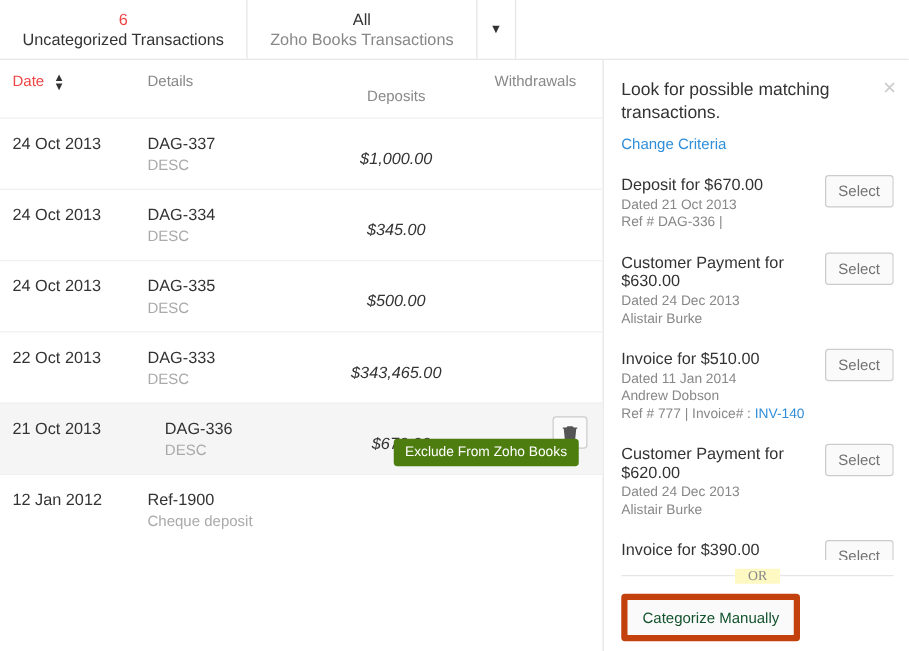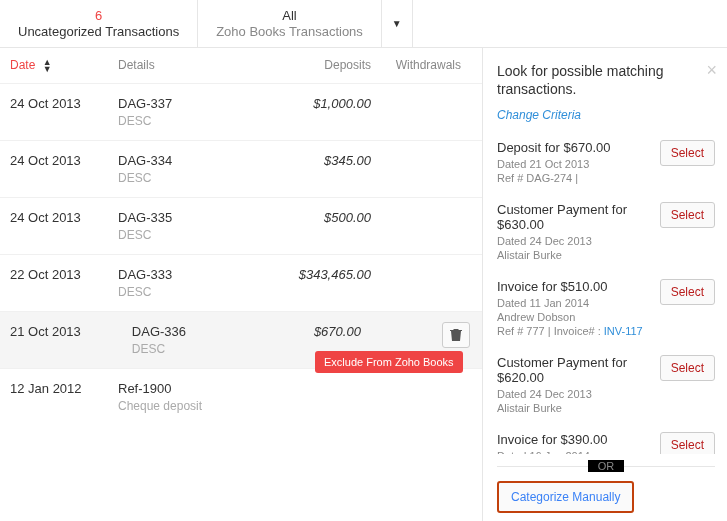--- a/index.html
+++ b/index.html
@@ -14,46 +14,46 @@
   .tab2 .label { color: #888; }
   .dropdown-caret { display: flex; align-items: center; padding: 0 10px; border-right: 1px solid #e6e6e6; cursor: pointer; }
   .caret { font-size: 10px; color: #333; }
   .main { display: flex; height: calc(100% - 44px); }
   .left { flex: 1; overflow: hidden; position: relative; }
   .right { width: 245px; border-left: 1px solid #e6e6e6; padding: 14px 12px 12px 14px; display: flex; flex-direction: column; overflow: hidden; background: #fff; position: relative; }
   .thead { display: flex; padding: 10px 10px; color: #888; font-size: 12px; }
   .thead .col-date { color: #ef4444; width: 108px; cursor: pointer; }
   .col-date { width: 108px; }
   .col-details { width: 145px; }
-  .col-deposits { width: 108px; text-align: right; }
+  .col-deposits { width: 108px; text-align: center; margin-top: 12px; }
   .col-withdraw { width: 90px; text-align: right; padding-left: 10px; }
   .sort-icons { display: inline-block; margin-left: 4px; font-size: 9px; line-height: 7px; vertical-align: middle; color: #333; }
   .sort-icons span { display: block; }
   .trow { display: flex; padding: 12px 10px; border-top: 1px solid #f0f0f0; align-items: flex-start; cursor: pointer; position: relative; }
   .trow.selected { background: #f5f5f5; gap: 42px; }
   .ref { color: #333; }
   .desc { color: #aaa; font-size: 12px; margin-top: 3px; }
   .amt { color: #333; font-style: italic; }
   .trash-btn { position: absolute; right: 12px; top: 10px; width: 28px; height: 26px; border: 1px solid #ccc; border-radius: 3px; background: #fafafa; display: flex; align-items: center; justify-content: center; cursor: pointer; color: #555; }
-  .tooltip { position: absolute; background: #ef4444; color: #fff; font-size: 11px; padding: 5px 9px; border-radius: 3px; white-space: nowrap; left: 315px; top: 351px; }
+  .tooltip { position: absolute; background: #4d7c0f; color: #fff; font-size: 11px; padding: 5px 9px; border-radius: 3px; white-space: nowrap; left: 315px; top: 351px; }
   .panel-title { font-size: 14px; color: #333; margin-bottom: 2px; line-height: 1.3; }
   .close-x { position: absolute; right: 10px; top: 12px; color: #ccc; font-size: 18px; cursor: pointer; }
-  .criteria-link { color: #2f8ed9; font-size: 12px; margin-top: 8px; margin-bottom: 10px; cursor: pointer; display: block; font-style: italic; }
+  .criteria-link { color: #2f8ed9; font-size: 12px; margin-top: 8px; margin-bottom: 10px; cursor: pointer; display: block; }
   .matches { flex: 1; overflow: hidden; }
   .match { padding: 8px 0 10px 0; display: flex; align-items: flex-start; gap: 8px; }
   .match-info { flex: 1; }
   .match-title { color: #333; font-size: 13px; }
   .match-date { color: #888; font-size: 11px; margin-top: 3px; }
   .match-ref { color: #888; font-size: 11px; margin-top: 2px; }
   .match-ref .link { color: #2f8ed9; }
-  .select-btn { border: 1px solid #ccc; background: #fafafa; border-radius: 3px; padding: 5px 10px; font-size: 12px; cursor: pointer; color: #b91c1c; }
+  .select-btn { border: 1px solid #ccc; background: #fafafa; border-radius: 3px; padding: 5px 10px; font-size: 12px; cursor: pointer; color: #737373; }
   .or-row { text-align: center; position: relative; margin: 4px 0 8px 0; }
   .or-row::before { content: ""; position: absolute; left: 0; right: 0; top: 50%; border-top: 1px solid #e6e6e6; }
-  .or-row span { background: #000000; padding: 0 10px; position: relative; color: #888; font-size: 11px; }
-  .cat-btn { border: 2px solid #c2410c; background: #fafafa; border-radius: 3px; padding: 7px 12px; font-size: 12px; cursor: pointer; color: #3b82f6; align-self: flex-start; text-align: right; }
+  .or-row span { background: #fef9c3; padding: 0 10px; position: relative; color: #888; font-size: 11px; font-family: Liberation Serif, serif; }
+  .cat-btn { border: 5px solid #c2410c; background: #fafafa; border-radius: 3px; padding: 7px 12px; font-size: 12px; cursor: pointer; color: #14532d; align-self: flex-start; text-align: right; }
   svg.trash { width: 12px; height: 13px; }
 </style>
 </head>
 <body>
 
 <div class="tabs">
   <div class="tab active">
     <span class="count">6</span>
     <span class="label">Uncategorized Transactions</span>
   </div>
@@ -141,38 +141,38 @@
 
   <div class="right">
     <div class="close-x">×</div>
     <div class="panel-title">Look for possible matching transactions.</div>
     <a class="criteria-link">Change Criteria</a>
     <div class="matches" id="matches">
         <div class="match">
           <div class="match-info">
             <div class="match-title">Deposit for $670.00</div>
             <div class="match-date">Dated 21 Oct 2013</div>
-            <div class="match-ref">Ref # DAG-274 |</div>
+            <div class="match-ref">Ref # DAG-336 |</div>
           </div>
           <button class="select-btn">Select</button>
         </div>
         <div class="match">
           <div class="match-info">
             <div class="match-title">Customer Payment for $630.00</div>
             <div class="match-date">Dated 24 Dec 2013</div>
             <div class="match-ref">Alistair Burke</div>
           </div>
           <button class="select-btn">Select</button>
         </div>
         <div class="match">
           <div class="match-info">
             <div class="match-title">Invoice for $510.00</div>
             <div class="match-date">Dated 11 Jan 2014</div>
             <div class="match-ref">Andrew Dobson</div>
-            <div class="match-ref">Ref # 777 | Invoice# : <span class="link">INV-117</span></div>
+            <div class="match-ref">Ref # 777 | Invoice# : <span class="link">INV-140</span></div>
           </div>
           <button class="select-btn">Select</button>
         </div>
         <div class="match">
           <div class="match-info">
             <div class="match-title">Customer Payment for $620.00</div>
             <div class="match-date">Dated 24 Dec 2013</div>
             <div class="match-ref">Alistair Burke</div>
           </div>
           <button class="select-btn">Select</button>

